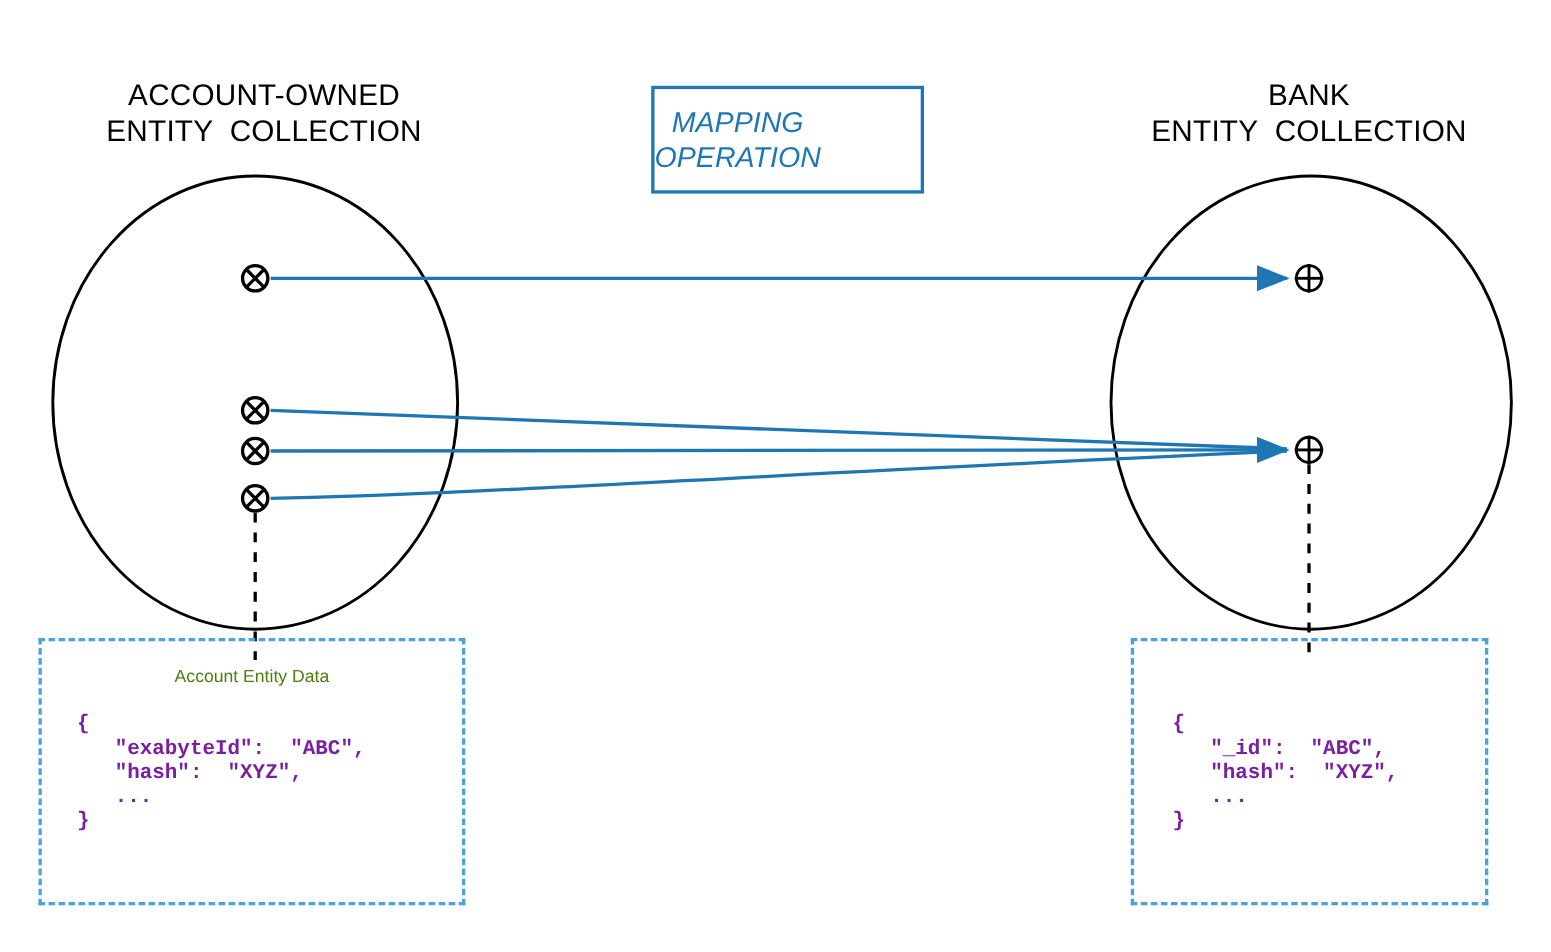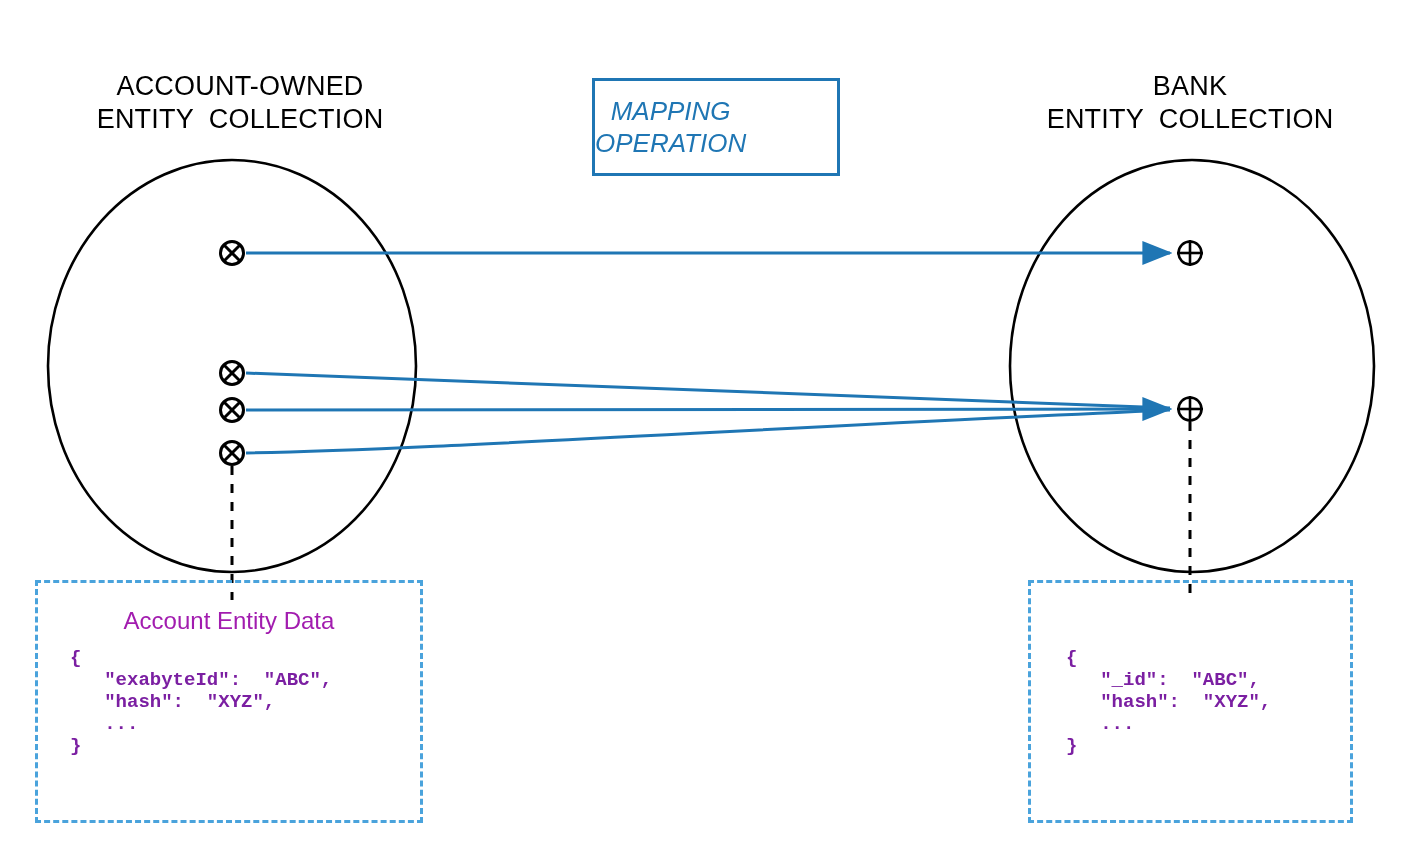--- a/index.html
+++ b/index.html
@@ -70,22 +70,22 @@
   #left-data-box  { left: 35px;   top: 580px; width: 388px; height: 243px; }
   #right-data-box { left: 1028px; top: 580px; width: 325px; height: 243px; }
 
   .data-caption {
     position: absolute;
     top: 24px;
     left: 0;
     width: 100%;
     text-align: center;
     font-family: "Liberation Sans", sans-serif;
-    font-size: 24px;
-    color: #a21caf;
+    font-size: 16px;
+    color: #4d7c0f;
     white-space: pre;
   }
   .data-code {
     position: absolute;
     top: 64px;
     font-family: "Liberation Mono", "DejaVu Sans Mono", monospace;
     font-weight: bold;
     font-size: 19px;
     line-height: 22px;
     color: #7b1fa2;

